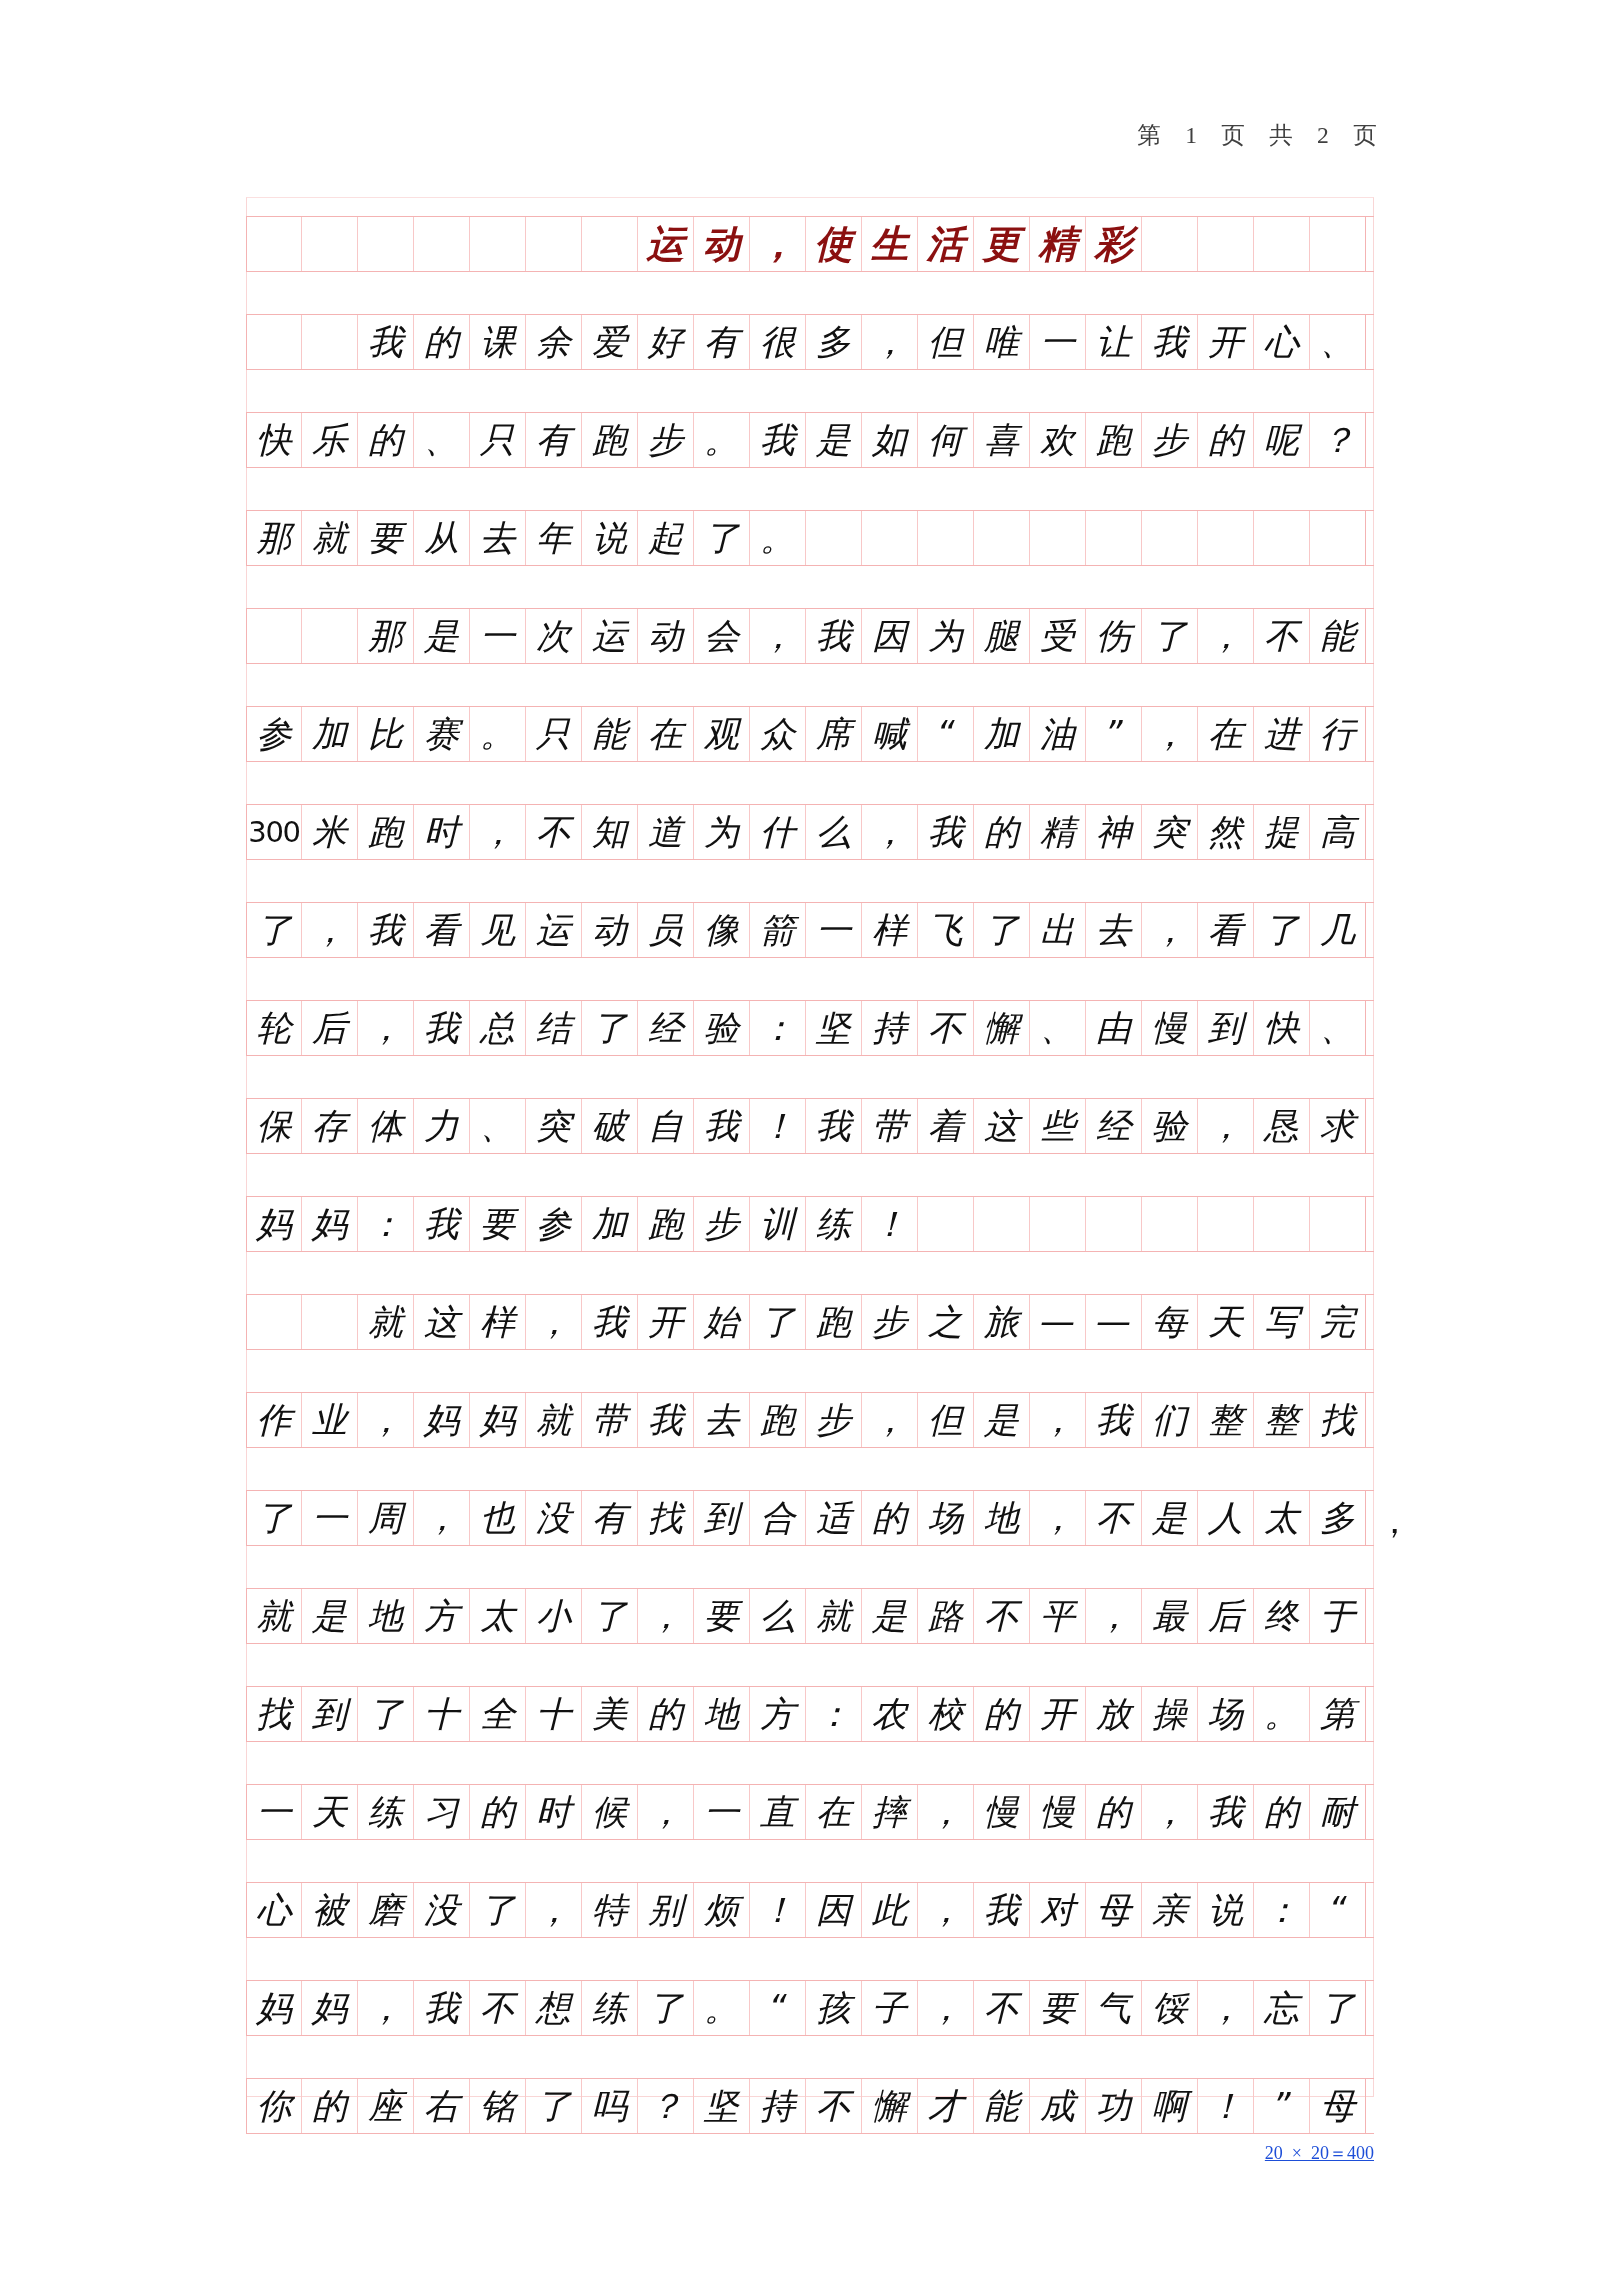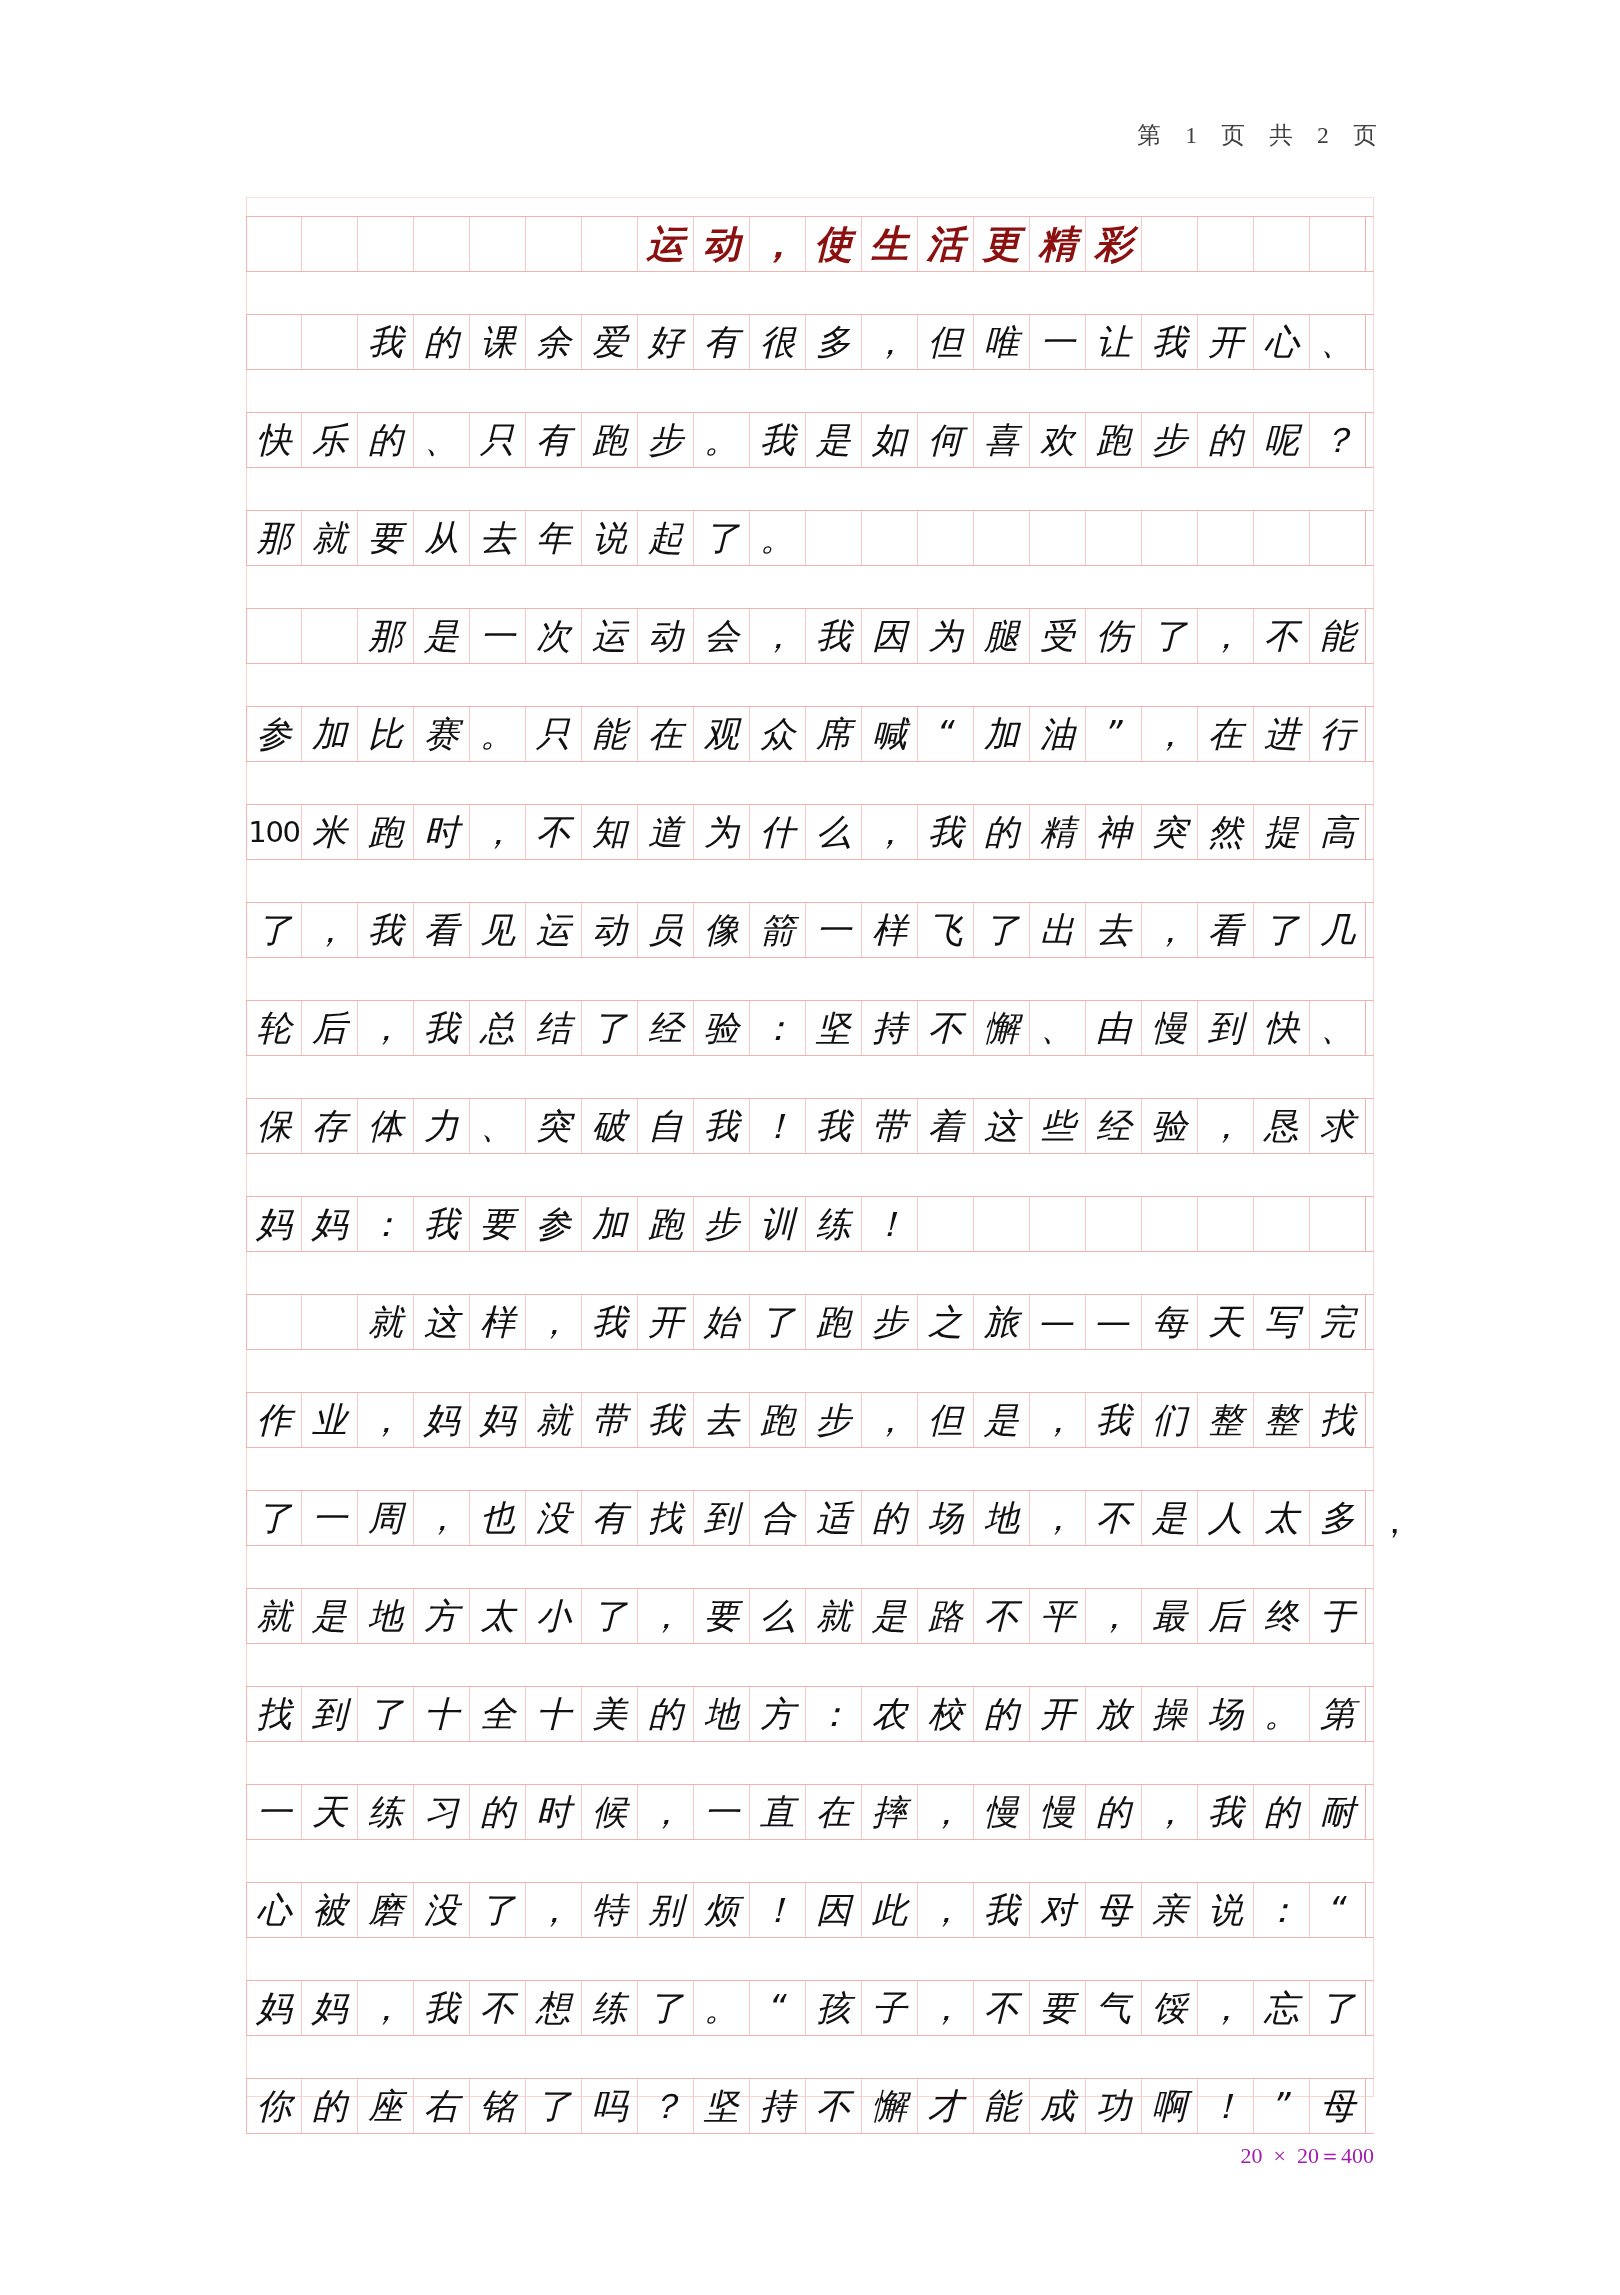--- a/index.html
+++ b/index.html
@@ -1,21 +1,21 @@
 <!DOCTYPE html>
 <html style="font-size:10.5px"><head>
 <meta charset="utf-8">
 <style>
   html, body { margin: 0; padding: 0; background: #ffffff; }
   body { width: 1621px; height: 2295px; position: relative; overflow: hidden;
          font-family: "DejaVu Serif", serif; }
   .page-header { position: absolute; top: 119px; right: 235px; font-size: 23.6px;
                  color: #404040; letter-spacing: 9.2px; font-family: "Liberation Serif", "DejaVu Serif", serif; }
-  .page-footer { position: absolute; top: 2141px; right: 247px; font-size: 22px;
-                 color: #a21caf; font-family: "Liberation Serif", "DejaVu Serif", serif; white-space: pre; }
+  .page-footer { position: absolute; top: 2141px; right: 247px; font-size: 18px;
+                 color: #1d4ed8; font-family: "Liberation Serif", "DejaVu Serif", serif; white-space: pre; text-decoration: underline; }
   .sheet { position: absolute; left: 246px; top: 197px; width: 1128px; height: 1900px;
            border: 1.3px solid #f9d6d6; box-sizing: border-box; border-top-color:#fbe0e0; }
   .row { position: absolute; left: 246px; width: 1128px; height: 56px;
          border-top: 1.3px solid #f4b3b3; border-bottom: 1.3px solid #f4b3b3; box-sizing: border-box;
          display: flex; }
   .cell { width: 56px; height: 100%; box-sizing: border-box; border-right: 0.7px solid #f8c8c8;
           display: flex; align-items: center; justify-content: center;
           font-family: "DejaVu Sans", sans-serif; font-size: 35px; color: #111; line-height: 1;
           font-style: italic; overflow: visible; white-space: nowrap; }
   .cell:last-child { border-right: 0.7px solid #f4b3b3; }
@@ -158,21 +158,21 @@
       <div class="cell">“</div>
       <div class="cell">加</div>
       <div class="cell">油</div>
       <div class="cell">”</div>
       <div class="cell">，</div>
       <div class="cell">在</div>
       <div class="cell">进</div>
       <div class="cell">行</div>
     </div>
     <div class="row" style="top: 804px;">
-      <div class="cell num">100</div>
+      <div class="cell num">300</div>
       <div class="cell">米</div>
       <div class="cell">跑</div>
       <div class="cell">时</div>
       <div class="cell">，</div>
       <div class="cell">不</div>
       <div class="cell">知</div>
       <div class="cell">道</div>
       <div class="cell">为</div>
       <div class="cell">什</div>
       <div class="cell">么</div>

